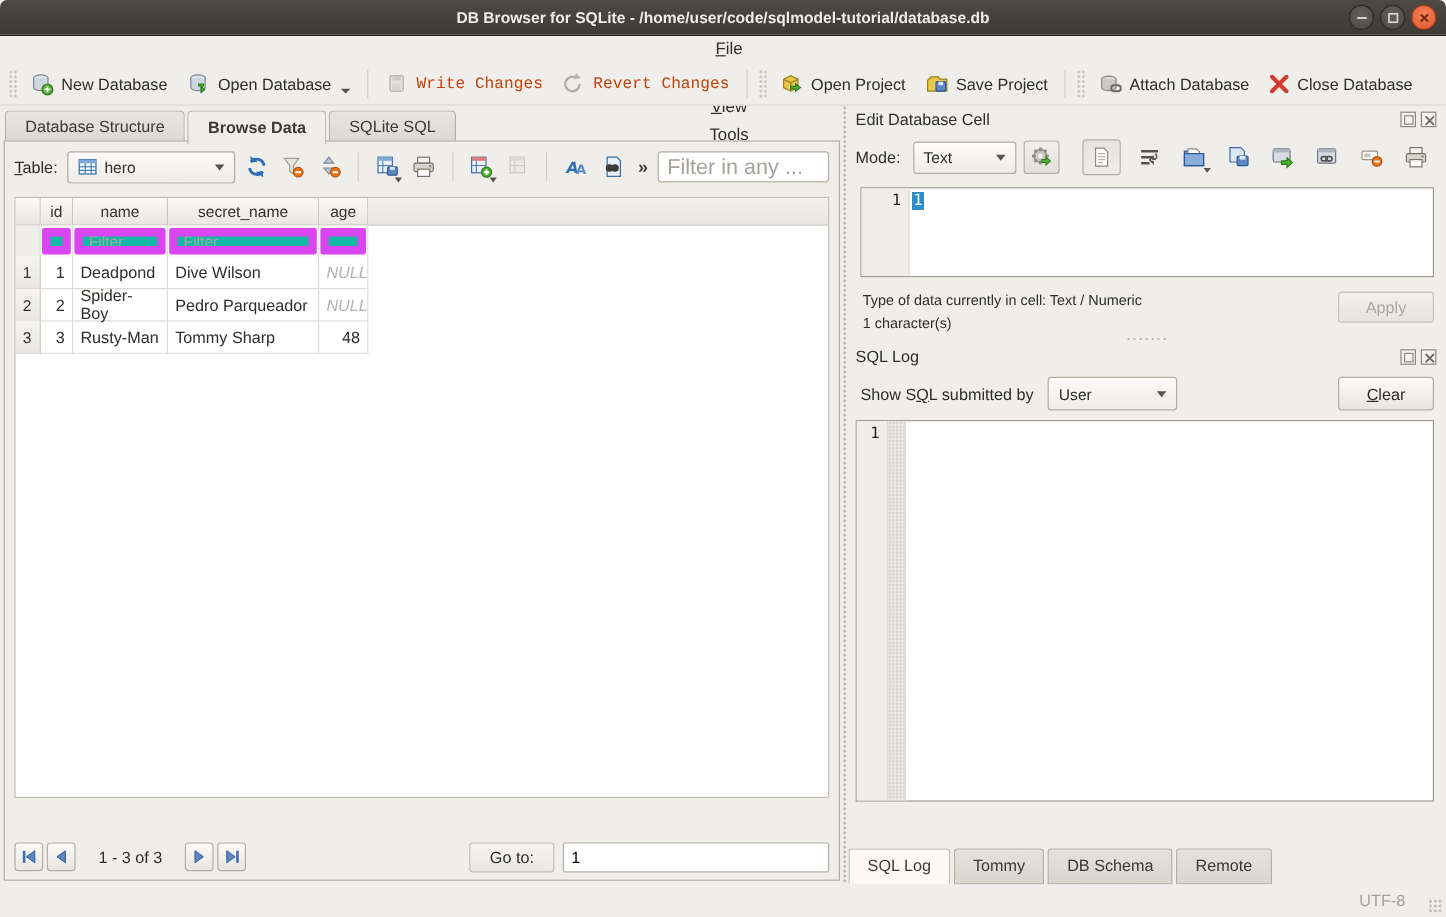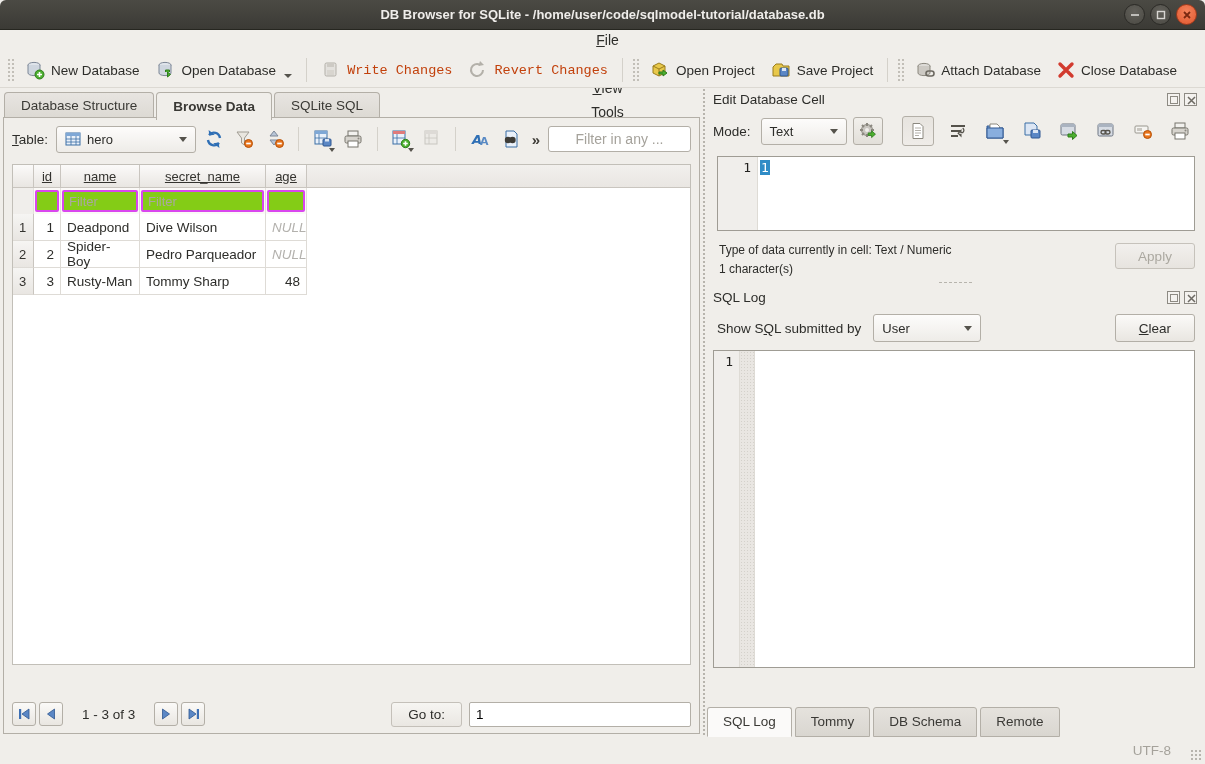--- a/index.html
+++ b/index.html
@@ -45,31 +45,31 @@
 
   .controls-row { display:flex; align-items:center; height:42px; padding:0 8px; gap:4px; }
   .lbl { font-size:13.5px; margin-right:4px; }
   .combo { border:1px solid #b3afa7; border-radius:3px; background:linear-gradient(#fdfcfb,#eeece8);
     height:27px; display:flex; align-items:center; padding:0 8px; gap:6px; }
   .combo .caret { width:0; height:0; border-left:4px solid transparent; border-right:4px solid transparent; border-top:5px solid #55534c; margin-left:auto; }
   .combo-table { width:146px; }
   .ctl-btn { width:28px; height:28px; display:flex; align-items:center; justify-content:center; position:relative; }
   .ctl-btn .mini-caret { position:absolute; right:1px; bottom:1px; width:0; height:0; border-left:3px solid transparent; border-right:3px solid transparent; border-top:4px solid #55534c; }
   .chev { color:#3f3d38; font-size:15px; font-weight:bold; margin:0 4px; }
-  .filter-any { width:143px; height:26px; border:1px solid #b3afa7; border-radius:3px; padding:0 7px; font-size:14px; background:#fff; color:#2d2d2a; font-family:inherit;text-align:center; }
+  .filter-any { width:143px; height:26px; border:1px solid #b3afa7; border-radius:3px; padding:0 7px; font-size:18px; background:#fff; color:#2d2d2a; font-family:inherit; }
   .filter-any::placeholder { color:#a5a29b; }
 
   
   .grid { position:absolute; top:46px; left:8px; right:8px; bottom:68px; background:#fff; border:1px solid #c2bfb8; overflow:hidden; }
   .g-row { display:flex; }
   .g-hcell { background:linear-gradient(#fbfaf9,#e9e6e2); border-right:1px solid #c9c5bf; border-bottom:1px solid #c9c5bf;
-    height:23px; display:flex; align-items:center; justify-content:center; font-size:13px; color:#34332f;text-decoration:underline; }
+    height:23px; display:flex; align-items:center; justify-content:center; font-size:13px; color:#34332f; }
   .g-hfill { flex:1; background:linear-gradient(#f2f0ed,#e9e6e2); border-bottom:1px solid #c9c5bf; height:23px; }
   .g-fcell { height:26px; border-right:1px solid #e3e0db; display:flex; align-items:center; padding:1px; background:#fbf9f7;}
-  .g-fcell input { width:100%; height:22px; border:2px solid #d946ef; border-radius:2px; padding:0 5px; font-size:13px; font-family:inherit; background:#84cc16; }
+  .g-fcell input { width:100%; height:22px; border:7px solid #d946ef; border-radius:2px; padding:0 5px; font-size:13px; font-family:inherit; background:#14b8a6; }
   .g-fcell input::placeholder { color:#aaa79f; }
   .g-cell { height:27px; border-right:1px solid #dedbd6; border-bottom:1px solid #dedbd6; display:flex; align-items:center; padding:0 6px; font-size:13.5px; }
   .g-rownum { background:linear-gradient(#f6f5f3,#e9e6e2); border-right:1px solid #c9c5bf; justify-content:flex-start; color:#34332f; font-size:13px;}
   .w-rn { width:21px; flex:0 0 21px; }
   .w-id { width:27px; flex:0 0 27px; }
   .w-name { width:79px; flex:0 0 79px; }
   .w-secret { width:126px; flex:0 0 126px; }
   .w-age { width:41px; flex:0 0 41px; }
   .num { justify-content:flex-end; }
   .null { color:#b3b1ad; font-style:italic; justify-content:flex-start; }

